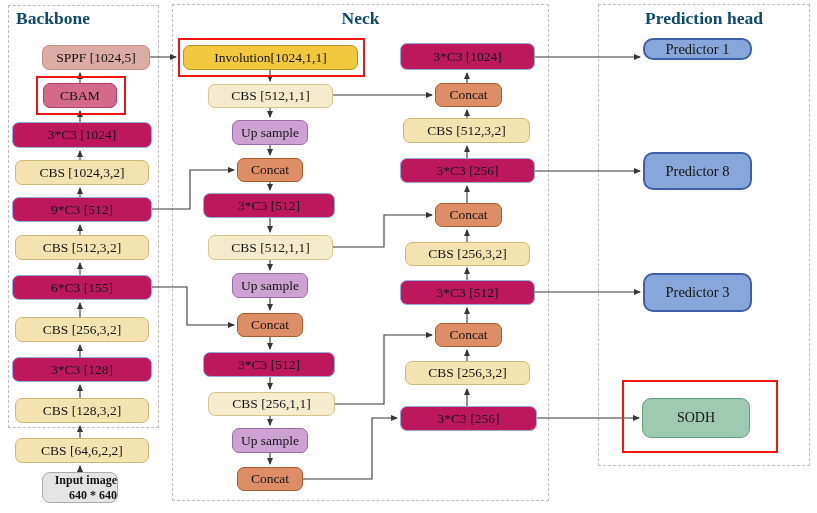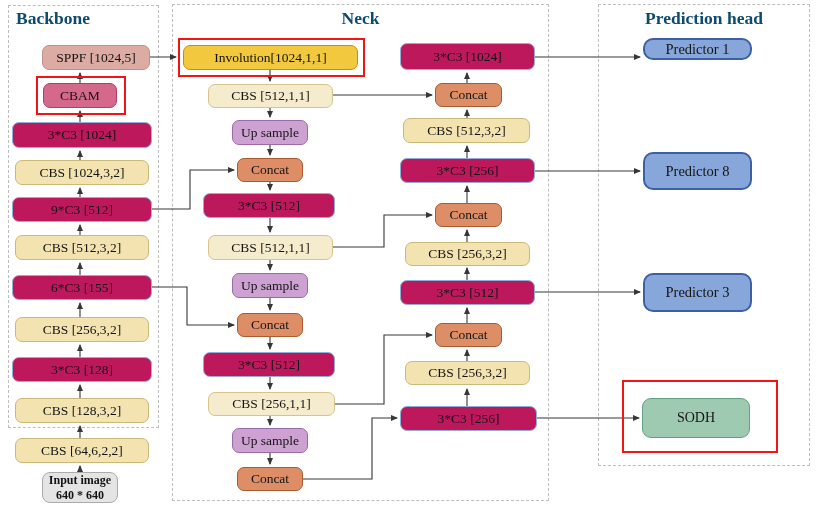--- a/index.html
+++ b/index.html
@@ -108,21 +108,21 @@
   <div class="node magenta" style="left:43px;top:83px;width:74px;height:25px;">CBAM</div>
   <div class="node blue" style="left:12px;top:122px;width:140px;height:26px;">3*C3 [1024]</div>
   <div class="node yellow" style="left:15px;top:160px;width:134px;height:25px;">CBS [1024,3,2]</div>
   <div class="node blue" style="left:12px;top:197px;width:140px;height:25px;">9*C3 [512]</div>
   <div class="node yellow" style="left:15px;top:235px;width:134px;height:25px;">CBS [512,3,2]</div>
   <div class="node blue" style="left:12px;top:275px;width:140px;height:25px;">6*C3 [155]</div>
   <div class="node yellow" style="left:15px;top:317px;width:134px;height:25px;">CBS [256,3,2]</div>
   <div class="node blue" style="left:12px;top:357px;width:140px;height:25px;">3*C3 [128]</div>
   <div class="node yellow" style="left:15px;top:398px;width:134px;height:25px;">CBS [128,3,2]</div>
   <div class="node yellow" style="left:15px;top:438px;width:134px;height:25px;">CBS [64,6,2,2]</div>
-  <div class="node gray input-node" style="left:42px;top:472px;width:76px;height:31px;">
+  <div class="node gray input-node" style="left:42px;top:472px;width:76px;height:31px;align-items:flex-end;">
     <span>Input image</span>
     <span>640 * 640</span>
   </div>
 
   <div class="node gold" style="left:183px;top:45px;width:175px;height:25px;">Involution[1024,1,1]</div>
   <div class="node cream" style="left:208px;top:84px;width:125px;height:24px;">CBS [512,1,1]</div>
   <div class="node purple" style="left:232px;top:120px;width:76px;height:25px;">Up sample</div>
   <div class="node orange" style="left:237px;top:158px;width:66px;height:24px;">Concat</div>
   <div class="node blue" style="left:203px;top:193px;width:132px;height:25px;">3*C3 [512]</div>
   <div class="node cream" style="left:208px;top:235px;width:125px;height:25px;">CBS [512,1,1]</div>

